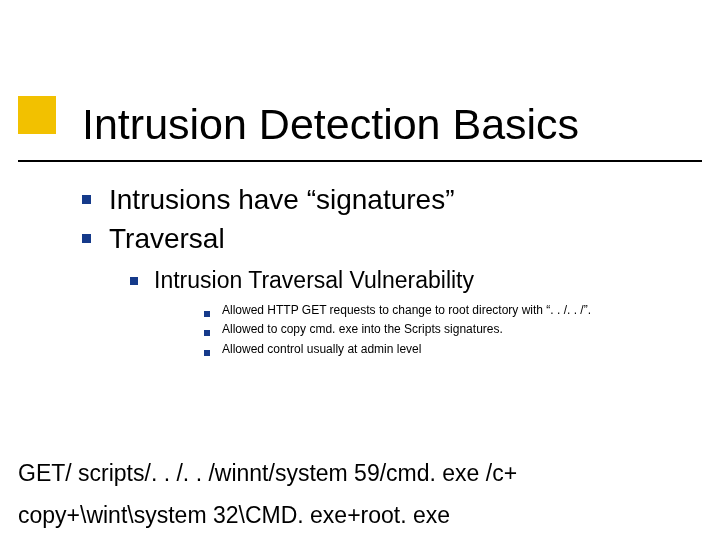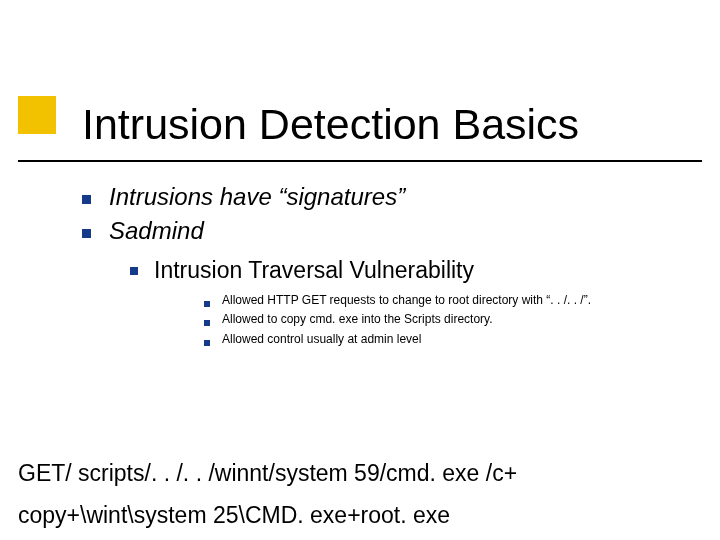--- a/index.html
+++ b/index.html
@@ -56,23 +56,22 @@
   }
   .lvl1 .bullet {
     width: 9px;
     height: 9px;
     background: #153a8a;
     flex: 0 0 auto;
     margin-top: 13px;
     margin-right: 18px;
   }
   .lvl1 .txt {
-    font-size: 24px;
+    font-size: 28px;
     line-height: 1.25;
-    font-style: italic;
   }
   .lvl2-wrap {
     margin-left: 48px;
     margin-top: 10px;
   }
   .lvl2 {
     display: flex;
     align-items: flex-start;
     margin-bottom: 6px;
   }
@@ -156,46 +155,46 @@
 
   <div class="body">
 
     <div class="lvl1">
       <div class="bullet"></div>
       <div class="txt">Intrusions have “signatures”</div>
     </div>
 
     <div class="lvl1">
       <div class="bullet"></div>
-      <div class="txt">Sadmind</div>
+      <div class="txt">Traversal</div>
     </div>
 
     <div class="lvl2-wrap">
       <div class="lvl2">
         <div class="bullet"></div>
         <div class="txt">Intrusion Traversal Vulnerability</div>
       </div>
 
       <div class="lvl3-wrap">
 
         <div class="lvl4-wrap">
           <div class="lvl4">
             <div class="bullet"></div>
             <div class="txt">Allowed HTTP GET requests to change to root directory with “. . /. . /”.</div>
           </div>
           <div class="lvl4">
             <div class="bullet"></div>
-            <div class="txt">Allowed to copy cmd. exe into the Scripts directory.</div>
+            <div class="txt">Allowed to copy cmd. exe into the Scripts signatures.</div>
           </div>
           <div class="lvl4">
             <div class="bullet"></div>
             <div class="txt">Allowed control usually at admin level</div>
           </div>
         </div>
       </div>
     </div>
 
   </div>
 
   <div class="footer1">GET/ scripts/. . /. . /winnt/system 59/cmd. exe /c+</div>
-  <div class="footer2">copy+\wint\system 25\CMD. exe+root. exe</div>
+  <div class="footer2">copy+\wint\system 32\CMD. exe+root. exe</div>
 
 </div>
 
 </body></html>

